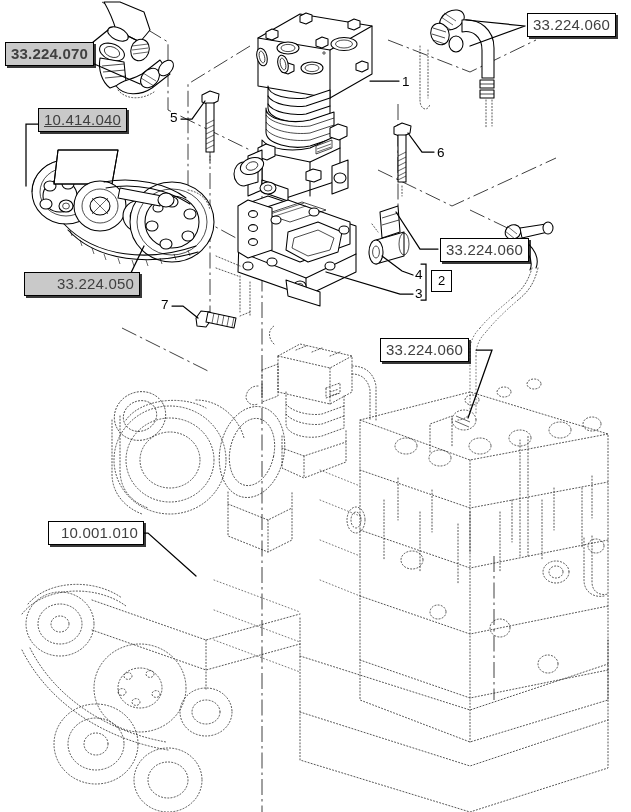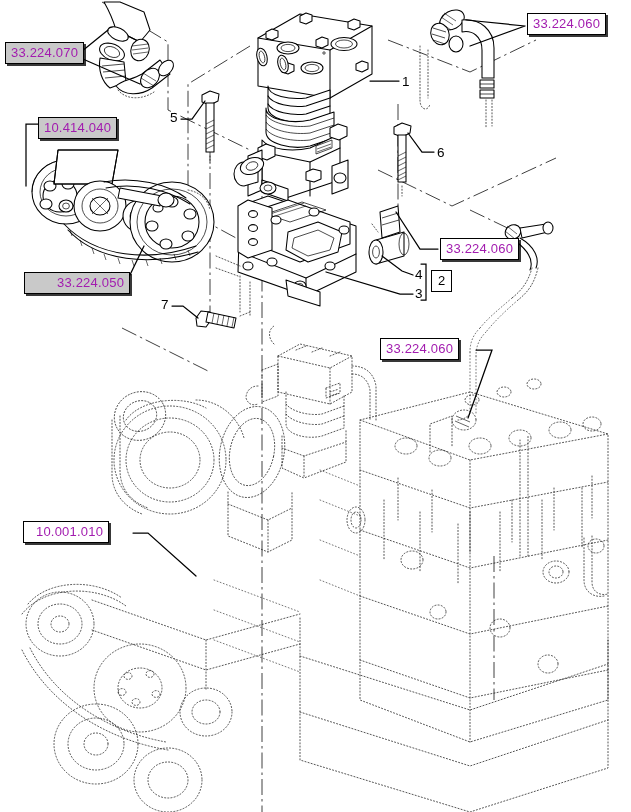--- a/index.html
+++ b/index.html
@@ -2,21 +2,21 @@
 <html><head>
 <meta charset="utf-8">
 <style>
   html,body{margin:0;padding:0;background:#ffffff;}
   body{width:631px;height:812px;overflow:hidden;font-family:"Liberation Sans",sans-serif;}
   #stage{position:relative;width:631px;height:812px;background:#fff;}
   #art{position:absolute;left:0;top:0;width:631px;height:812px;}
 
   
   .refbox{position:absolute;box-sizing:border-box;border:1.6px solid #000;
-          background:#ffffff;color:#a21caf;font-size:13px;line-height:1;
+          background:#ffffff;color:#404040;font-size:15px;line-height:1;
           letter-spacing:.2px;padding:3px 5px 4px 5px;white-space:nowrap;
           box-shadow:2px 2px 0 0 rgba(0,0,0,.78);}
   .refbox.shade{background:#c9c9c9;}
 
   
   .itemnum{position:absolute;font-size:13.5px;color:#000;line-height:1;white-space:nowrap;}
   .itembox{position:absolute;box-sizing:border-box;border:1.4px solid #000;background:#fff;
            font-size:13px;line-height:1;padding:3px 6px 4px 6px;color:#000;}
 </style>
 </head>
@@ -413,27 +413,27 @@
     <path class="ld" d="M413 275 L402 271 L382 256"></path>
     <path class="ld" d="M413 294 L400 294 L326 272"></path>
     <path class="ld" d="M421 264 L426 264 L426 300 L421 300"></path>
 
     <path class="ld" d="M476 350 L492 350 L468 418"></path>
 
     <path class="ld" d="M133 533 L148 533 L196 576"></path>
   </g>
 </svg>
 
-<div class="refbox shade" style="left:5px;  top:42px;">33.224.070</div>
+<div class="refbox shade" style="left:5px;  top:42px;font-weight:bold;">33.224.070</div>
 <div class="refbox" style="left:527px;top:13px;">33.224.060</div>
-<div class="refbox shade" style="left:38px; top:117px;">10.414.040</div>
+<div class="refbox shade" style="left:38px; top:108px;text-decoration:underline;">10.414.040</div>
 <div class="refbox shade" style="left:24px; top:272px;padding-left:32px;">33.224.050</div>
 <div class="refbox" style="left:440px;top:238px;">33.224.060</div>
 <div class="refbox" style="left:380px;top:338px;">33.224.060</div>
-<div class="refbox" style="left:23px; top:521px;padding-left:12px;">10.001.010</div>
+<div class="refbox" style="left:48px; top:521px;padding-left:12px;">10.001.010</div>
 
 <div class="itemnum" style="left:402px;top:75px;">1</div>
 <div class="itemnum" style="left:170px;top:111px;">5</div>
 <div class="itemnum" style="left:437px;top:146px;">6</div>
 <div class="itemnum" style="left:415px;top:268px;">4</div>
 <div class="itemnum" style="left:415px;top:287px;">3</div>
 <div class="itembox" style="left:431px;top:270px;">2</div>
 <div class="itemnum" style="left:161px;top:298px;">7</div>
 
 </div>

